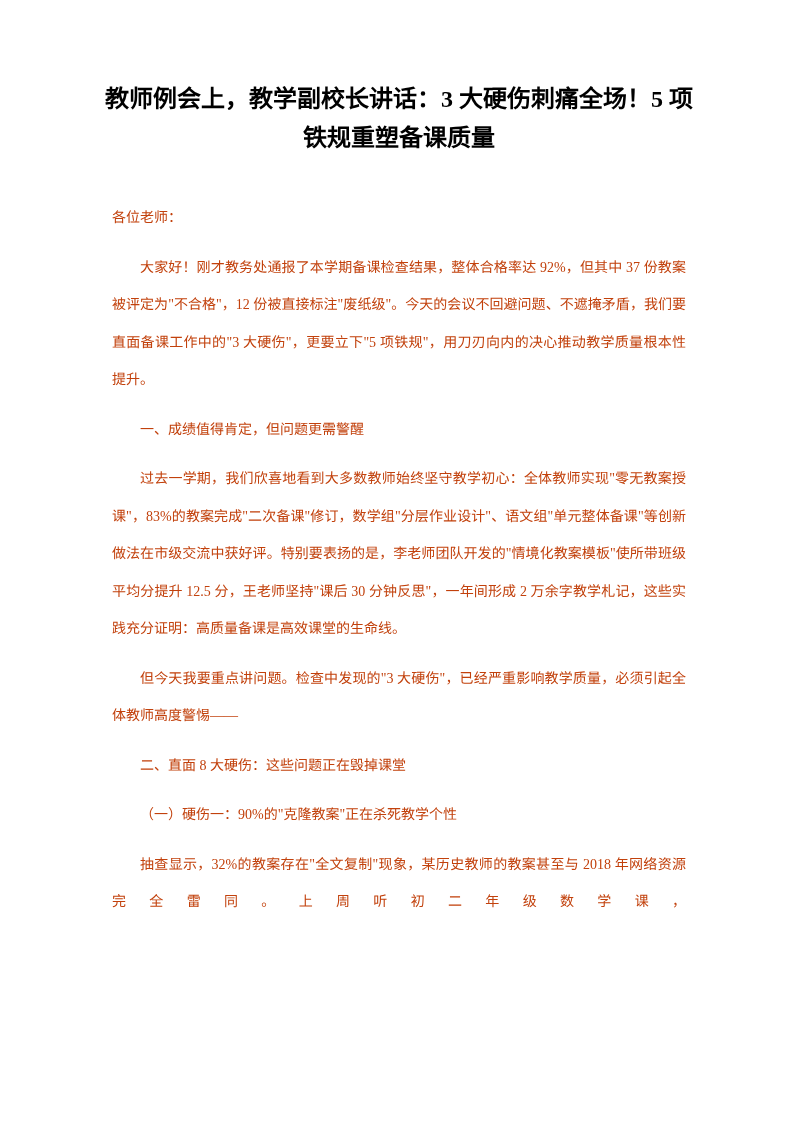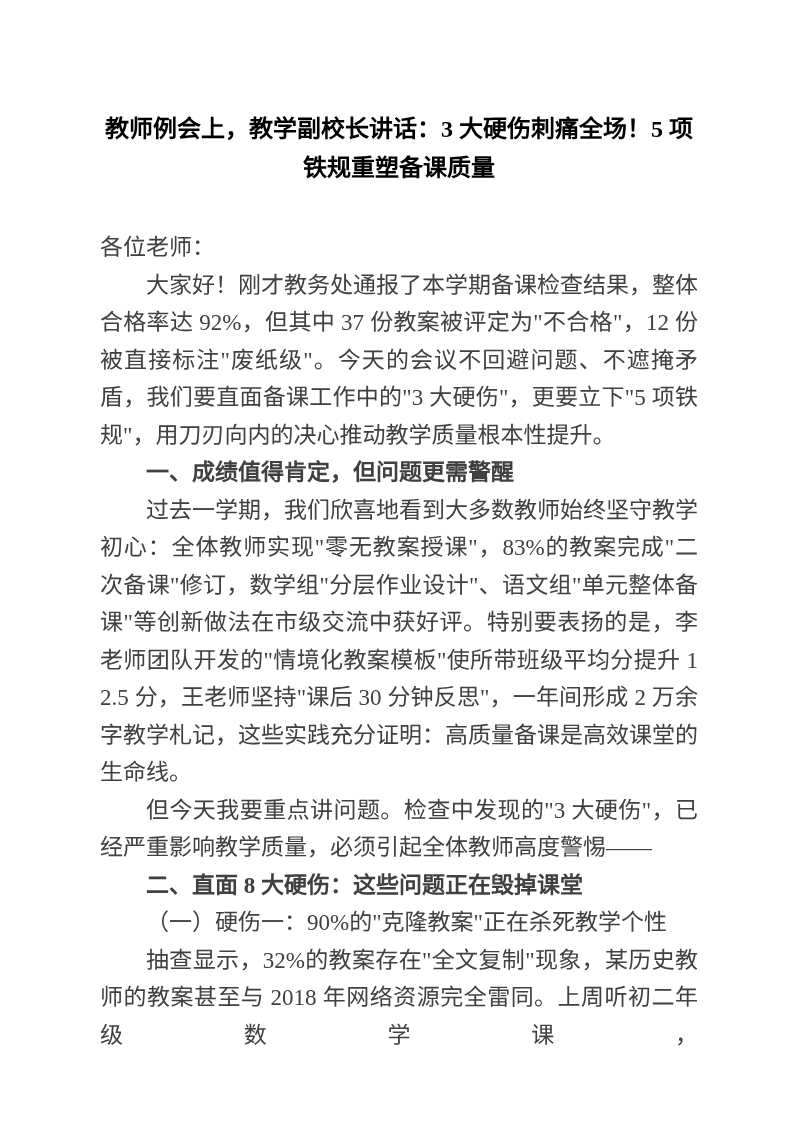--- a/index.html
+++ b/index.html
@@ -9,49 +9,49 @@
     background: #ffffff;
   }
   .page {
     position: relative;
     width: 793px;
     height: 1122px;
     box-sizing: border-box;
     background: #ffffff;
     color: #000000;
     overflow: hidden;
-    padding-top: 110px;
+    padding-top: 80px;
     font-family: "Liberation Serif", "DejaVu Serif", serif;
   }
   .content {
     width: 598px;
     margin-left: 100px;
   }
   .doc-title {
     font-size: 24px;
     font-weight: bold;
     line-height: 39px;
     text-align: center;
     margin: 0 0 41px 0;
     color: #000000;
   }
   .block {
-    font-size: 23px;
+    font-size: 14px;
     line-height: 37.5px;
     text-align: justify;
     text-indent: 2em;
-    margin: 0;
+    margin: 12px;
     word-break: break-all;
-    color: #404040;
+    color: #c2410c;
   }
   .no-indent {
     text-indent: 0;
   }
   .bold {
-    font-weight: bold;
+    font-weight: normal;
   }
   
   .continued {
     text-align-last: justify;
   }
 </style>
 </head>
 <body>
 
 <div class="page">

